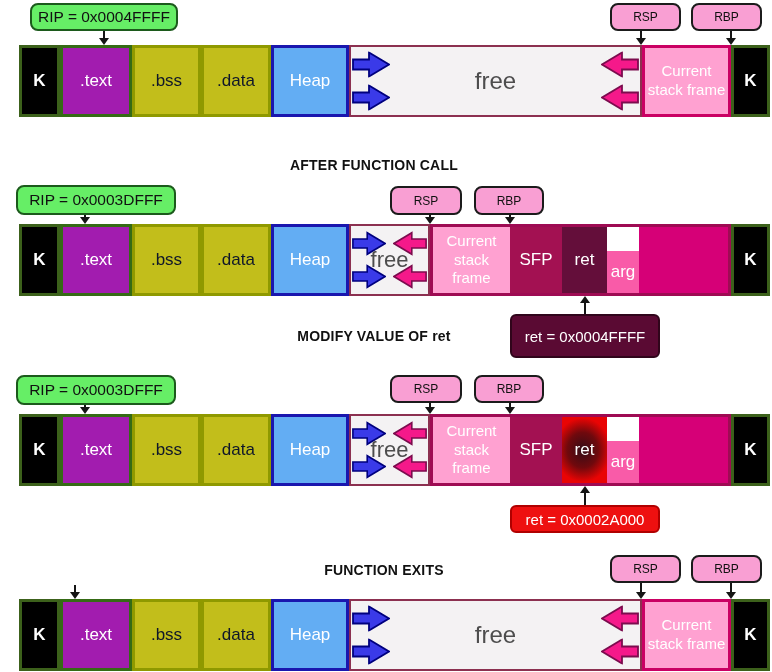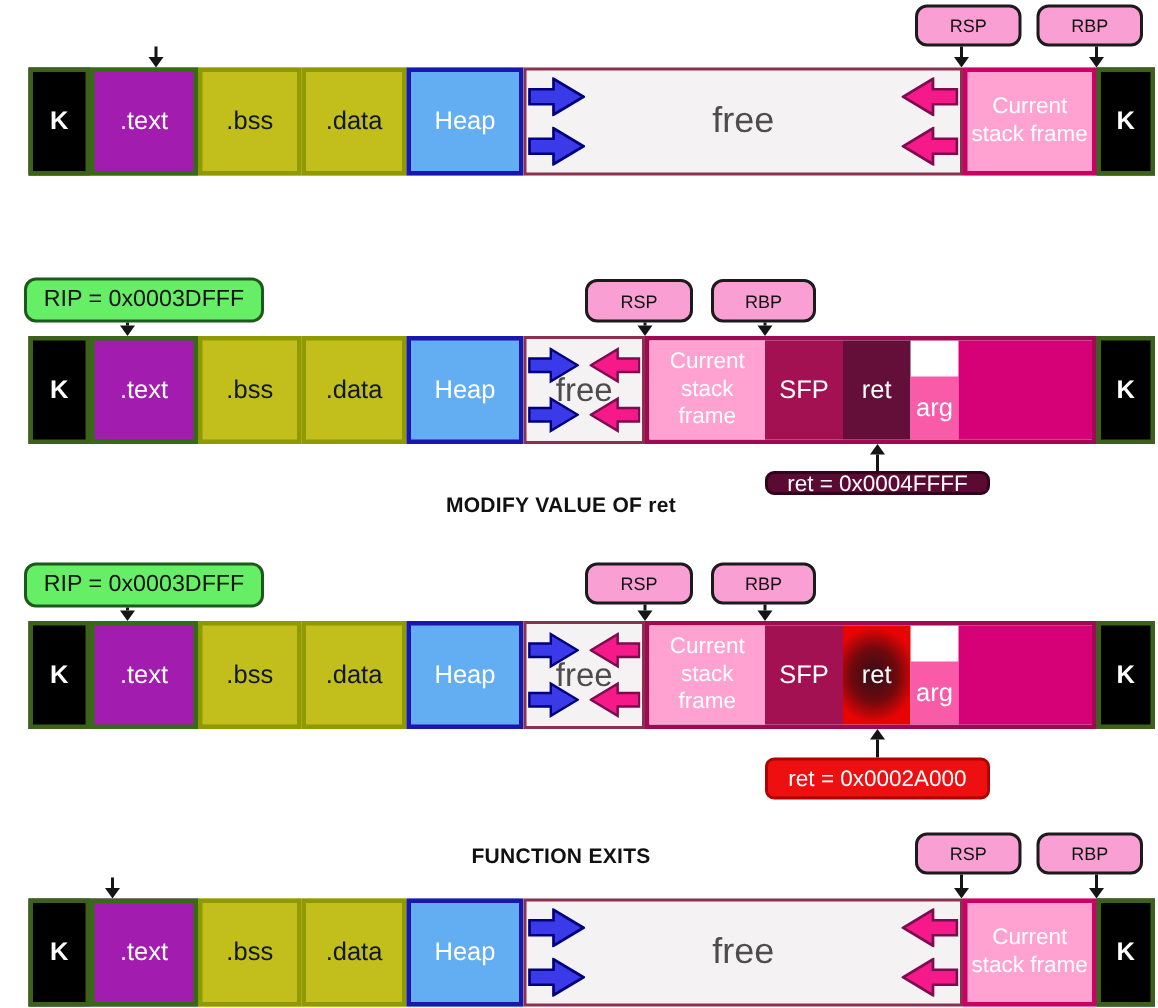--- a/index.html
+++ b/index.html
@@ -38,20 +38,21 @@
   .arrcol.right{right:1px;}
   .freetext{position:relative;z-index:2;}
   svg{display:block;}
 </style>
 </head>
 <body>
 
 <div id="canvas">
 
 
+  <div class="lbl green" style="left:30px;top:3px;width:148px;height:28px;">RIP = 0x0004FFFF</div>
   <div class="conn down" style="left:103px;top:31px;height:7px;"></div>
 
   <div class="lbl pink" style="left:610px;top:3px;width:71px;height:28px;">RSP</div>
   <div class="conn down" style="left:640px;top:31px;height:7px;"></div>
   <div class="lbl pink" style="left:691px;top:3px;width:71px;height:28px;">RBP</div>
   <div class="conn down" style="left:730px;top:31px;height:7px;"></div>
 
   <div class="seg k" style="left:19px;top:45px;width:41px;">K</div>
   <div class="seg text" style="left:60px;top:45px;width:72px;">.text</div>
   <div class="seg yellow" style="left:132px;top:45px;width:69px;">.bss</div>
@@ -72,20 +73,21 @@
           <polygon points="37,8 21,8 21,1 1,13 21,25 21,18 37,18" fill="#F5198A" stroke="#7C0C4E" stroke-width="1.8"></polygon>
         </svg>
       <svg width="38" height="26" viewBox="0 0 38 26">
           <polygon points="37,8 21,8 21,1 1,13 21,25 21,18 37,18" fill="#F5198A" stroke="#7C0C4E" stroke-width="1.8"></polygon>
         </svg>
     </span>
   </div>
   <div class="seg frame" style="left:642px;top:45px;width:89px;">Current stack frame</div>
   <div class="seg k" style="left:731px;top:45px;width:39px;">K</div>
 
+  <div class="title" style="left:0;top:157px;">AFTER FUNCTION CALL</div>
 
   <div class="lbl green" style="left:16px;top:185px;width:160px;height:30px;">RIP = 0x0003DFFF</div>
   <div class="conn down" style="left:84px;top:215px;height:2px;"></div>
 
   <div class="lbl pink" style="left:390px;top:186px;width:72px;height:29px;">RSP</div>
   <div class="conn down" style="left:429px;top:215px;height:2px;"></div>
   <div class="lbl pink" style="left:474px;top:186px;width:70px;height:29px;">RBP</div>
   <div class="conn down" style="left:509px;top:215px;height:2px;"></div>
 
   <div class="seg k" style="left:19px;top:224px;width:41px;">K</div>
@@ -115,21 +117,21 @@
   <div class="pgroup" style="left:430px;top:224px;width:301px;">
     <div class="pg frame2" style="width:77px;">Current stack frame</div>
     <div class="pg sfp" style="width:52px;">SFP</div>
     <div class="pg ret" style="width:45px;">ret</div>
     <div class="pg arg" style="width:32px;">arg</div>
     <div class="pg prev"></div>
   </div>
   <div class="seg k" style="left:731px;top:224px;width:39px;">K</div>
 
   <div class="conn up" style="left:584px;top:303px;height:11px;"></div>
-  <div class="lbl darkm" style="left:510px;top:314px;width:150px;height:16px;">ret = 0x0004FFFF</div>
+  <div class="lbl darkm" style="left:510px;top:314px;width:150px;height:44px;">ret = 0x0004FFFF</div>
 
   <div class="title" style="left:0;top:328px;">MODIFY VALUE OF ret</div>
 
   <div class="lbl green" style="left:16px;top:375px;width:160px;height:30px;">RIP = 0x0003DFFF</div>
   <div class="conn down" style="left:84px;top:405px;height:2px;"></div>
 
   <div class="lbl pink" style="left:390px;top:375px;width:72px;height:28px;">RSP</div>
   <div class="conn down" style="left:429px;top:403px;height:4px;"></div>
   <div class="lbl pink" style="left:474px;top:375px;width:70px;height:28px;">RBP</div>
   <div class="conn down" style="left:509px;top:403px;height:4px;"></div>
@@ -163,21 +165,21 @@
     <div class="pg sfp" style="width:52px;">SFP</div>
     <div class="pg ret mod" style="width:45px;">ret</div>
     <div class="pg arg" style="width:32px;">arg</div>
     <div class="pg prev"></div>
   </div>
   <div class="seg k" style="left:731px;top:414px;width:39px;">K</div>
 
   <div class="conn up" style="left:584px;top:493px;height:12px;"></div>
   <div class="lbl red" style="left:510px;top:505px;width:150px;height:28px;border-radius:6px;font-size:15px;">ret = 0x0002A000</div>
 
-  <div class="title" style="left:0;top:562px;">FUNCTION EXITS</div>
+  <div class="title" style="left:0;top:562px;padding-left:10px;">FUNCTION EXITS</div>
 
   <div class="conn down" style="left:74px;top:585px;height:7px;"></div>
 
   <div class="lbl pink" style="left:610px;top:555px;width:71px;height:28px;">RSP</div>
   <div class="conn down" style="left:640px;top:583px;height:9px;"></div>
   <div class="lbl pink" style="left:691px;top:555px;width:71px;height:28px;">RBP</div>
   <div class="conn down" style="left:730px;top:583px;height:9px;"></div>
 
   <div class="seg k" style="left:19px;top:599px;width:41px;">K</div>
   <div class="seg text" style="left:60px;top:599px;width:72px;">.text</div>

